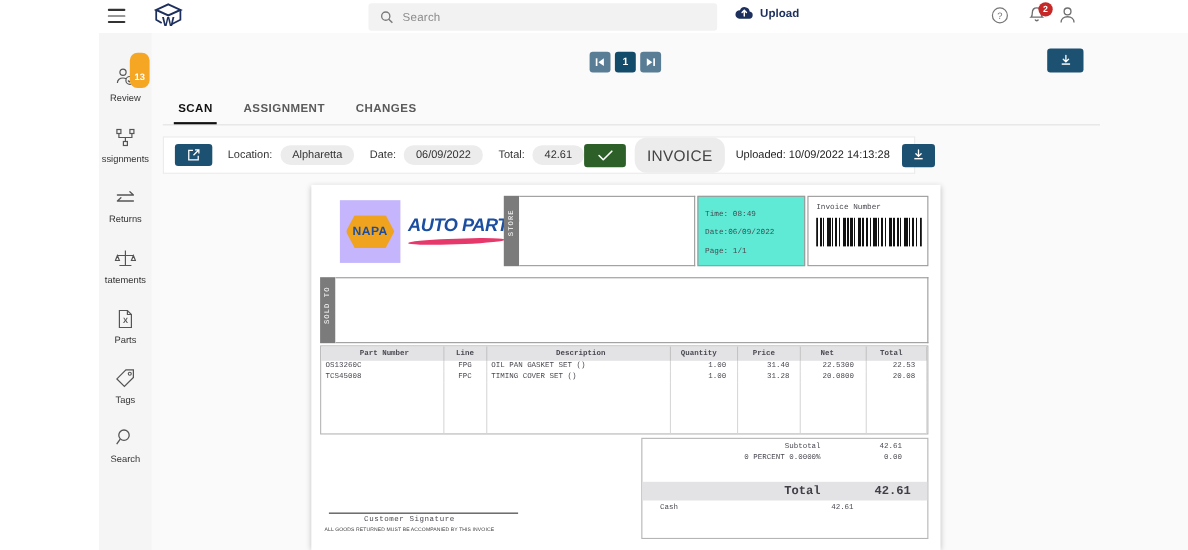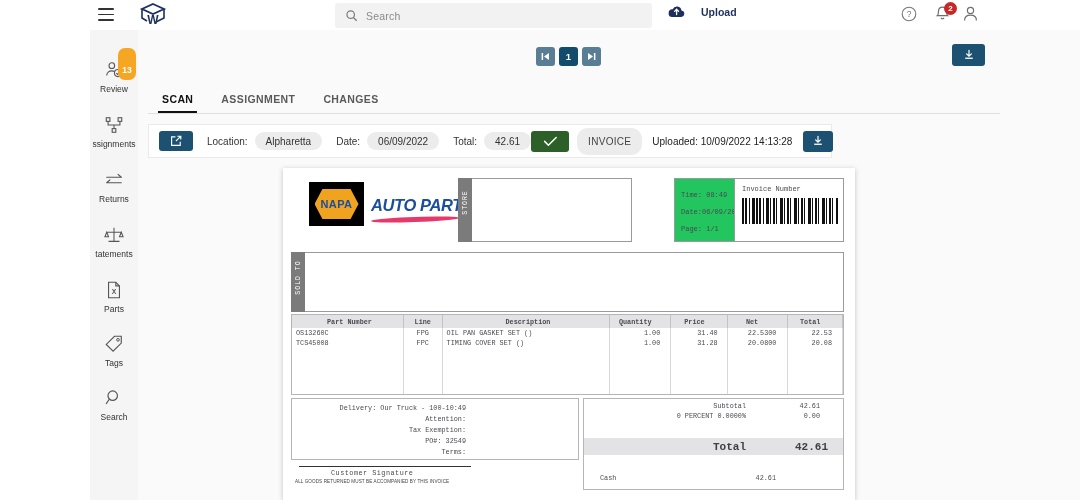--- a/index.html
+++ b/index.html
@@ -34,21 +34,21 @@
     background: #f2f2f2; border-radius: 3px;
     display: flex; align-items: center; padding-left: 10px; gap: 8px;
   }
   .searchbox .sicon { width: 13px; height: 13px; flex: none; }
   .searchbox .splaceholder {
     font-size: 10.5px; color: #8a8a8a; letter-spacing: .2px;
   }
 
   .upload-btn {
     position: absolute; left: 668px; top: 5px;
-    display: flex; align-items: center; gap: 16px; cursor: pointer;
+    display: flex; align-items: center; gap: 6px; cursor: pointer;
   }
   .upload-btn .ulabel { font-size: 10.5px; font-weight: bold; color: #1d2f5c; }
 
   .icon-help { position: absolute; left: 901px; top: 6px; width: 16px; height: 16px; cursor: pointer; }
   .icon-bell { position: absolute; left: 934px; top: 5px; width: 17px; height: 18px; cursor: pointer; }
   .bell-badge {
     position: absolute; left: 944px; top: 2px;
     min-width: 13px; height: 13px; padding: 0 3px;
     background: #c62828; color: #fff; border-radius: 7px;
     font-size: 8px; line-height: 13px; text-align: center; font-weight: bold;
@@ -142,21 +142,21 @@
     margin-left: 7px; white-space: nowrap;
   }
   .spacer { flex: 1; }
   .check-btn {
     width: 38px; height: 21px; border-radius: 3px;
     background: #2d6029; display: flex; align-items: center; justify-content: center;
     cursor: pointer; flex: none;
   }
   .chip-invoice {
     background: #ececec; border-radius: 11px;
-    padding: 8px 11px; font-size: 10px; color: #444;
+    padding: 8px 11px; font-size: 14px; color: #444;
     margin-left: 8px; letter-spacing: .3px; white-space: nowrap;
   }
   .uploaded-text { font-size: 10px; color: #222; margin-left: 10px; white-space: nowrap; }
   .dl-row {
     width: 30px; height: 21px; border-radius: 3px; margin-left: 11px;
     background: #1d5172; display: flex; align-items: center; justify-content: center;
     cursor: pointer; flex: none;
   }
 
   
@@ -168,22 +168,22 @@
     overflow: hidden;
   }
   .doc {
     position: absolute; left: 8px; top: 6px;
     width: 556px; height: 330px;
     font-family: "Liberation Mono", monospace;
     color: #4a4a52;
   }
   .hdr-row { position: relative; height: 76px; }
   .napa-logo {
-    position: absolute; left: 18px; top: 8px; width: 55px; height: 44px;
-    background: #000000; display: flex; align-items: center; justify-content: center;
+    position: absolute; left: 18px; top: 8px; width: 55px; height: 57px;
+    background: #c4b5fd; display: flex; align-items: center; justify-content: center;
   }
   .napa-hex {
     width: 44px; height: 30px; background: #f0a31e;
     clip-path: polygon(18% 0, 82% 0, 100% 50%, 82% 100%, 18% 100%, 0 50%);
     display: flex; align-items: center; justify-content: center;
   }
   .napa-hex span { color: #1b4ea0; font-size: 11px; font-weight: bold; font-family: "Liberation Sans", sans-serif; letter-spacing: .4px; }
   .ap-text {
     position: absolute; left: 80px; top: 22px;
     font-family: "Liberation Sans", sans-serif;
@@ -203,22 +203,22 @@
     position: absolute; left: -16px; top: 21px; width: 46px;
     font-size: 6.5px; color: #ffffff; letter-spacing: 1px;
     transform: rotate(-90deg); text-align: center;
   }
   .hdr-blank {
     position: absolute; left: 181px; top: 4px; width: 160px; height: 64px;
     border: 1px solid #9a9a9a; border-left: none; background: #fff;
   }
   .hdr-meta {
     position: absolute; left: 343px; top: 4px; width: 98px; height: 64px;
-    border: 1px solid #9a9a9a; background: #22c55e;
-    font-size: 7px; padding: 8px 0 0 6px; line-height: 17px; margin-left: 40px;
+    border: 1px solid #9a9a9a; background: #5eead4;
+    font-size: 7px; padding: 8px 0 0 6px; line-height: 17px;
   }
   .hdr-inv {
     position: absolute; left: 443px; top: 4px; width: 110px; height: 64px;
     border: 1px solid #9a9a9a; background: #fff; padding: 6px 6px 0 7px;
   }
   .hdr-inv .ilbl { font-size: 7px; }
   .barcode {
     margin-top: 5px; height: 26px; width: 96px;
     background: repeating-linear-gradient(90deg,
       #111 0 1.5px, #fff 1.5px 3px, #111 3px 5px, #fff 5px 6.5px,
@@ -280,21 +280,21 @@
     display: flex; align-items: center;
   }
   .total-strip .tlbl2 {
     width: 172px; text-align: right; padding-right: 10px;
     font-size: 11px; font-weight: bold; color: #3f3f45;
   }
   .total-strip .tval2 {
     width: 80px; text-align: right; padding-right: 8px;
     font-size: 11px; font-weight: bold; color: #3f3f45;
   }
-  .cash-row { display: flex; padding-top: 19px; }
+  .cash-row { display: flex; padding-top: 3px; }
   .cash-row .clbl { width: 60px; padding-left: 16px; }
   .cash-row .cval { width: 132px; text-align: right; }
 </style>
 </head>
 <body>
 
 <div class="topbar">
   <div class="hamburger">
     <span></span>
       <span></span>
@@ -545,27 +545,20 @@
               <td class="c-qty"></td>
                 <td class="c-prc"></td>
                 <td class="c-net"></td>
                 <td class="c-tot"></td>
             </tr>
           </tbody>
         </table>
       </div>
 
       <div class="bottom">
-        <div class="delivery-box">
-          <span class="dl">Delivery: Our Truck - 100-10:49</span>
-          <span class="dl">Attention:</span>
-          <span class="dl">Tax Exemption:</span>
-          <span class="dl">PO#: 32549</span>
-          <span class="dl">Terms:</span>
-        </div>
         <div class="sig-line"></div>
         <div class="sig-text">Customer Signature</div>
         <div class="sig-fine">ALL GOODS RETURNED MUST BE ACCOMPANIED BY THIS INVOICE</div>
 
         <div class="totals-box">
           <div class="trow">
             <span class="tlbl">Subtotal</span>
             <span class="tval">42.61</span>
           </div>
           <div class="trow">

